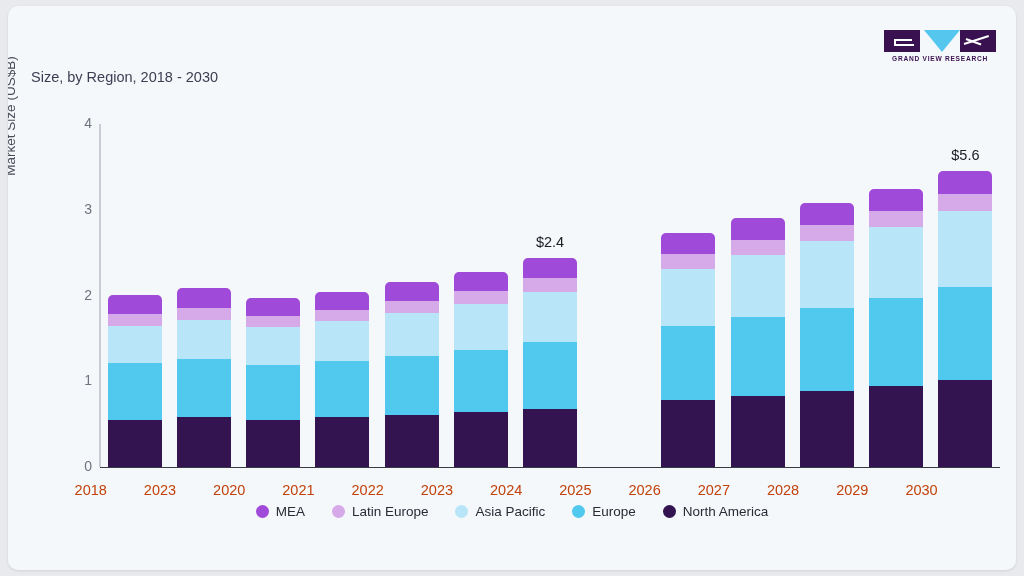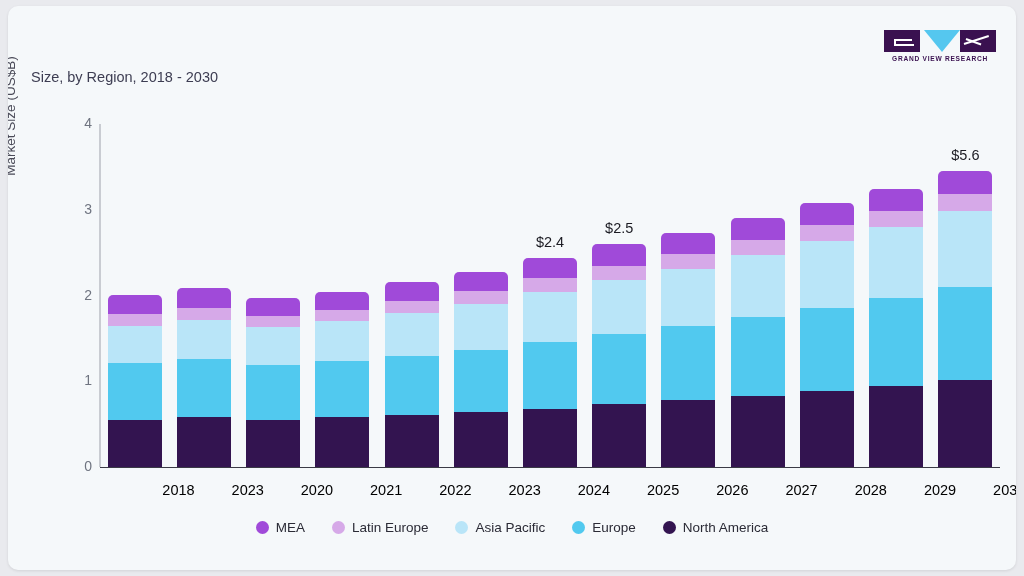--- a/index.html
+++ b/index.html
@@ -63,26 +63,26 @@
   }
   .bargroup{position:absolute;bottom:0;width:54px;}
   .seg{position:absolute;width:54px;left:0;}
   .seg.cap{border-top-left-radius:5px;border-top-right-radius:5px;}
   .seg + .seg{}
   .barlabel{
     position:absolute;width:120px;text-align:center;left:-33px;
     font-size:14.5px;color:#1b1b22;
   }
   .xtick{
-    position:absolute;width:120px;text-align:right;
-    top:476px;font-size:14.5px;color:#000000;
+    position:absolute;width:120px;text-align:left;
+    top:476px;font-size:14.5px;color:#c2410c;
   }
   
   #legend{
-    position:absolute;left:0;top:514px;width:1008px;
+    position:absolute;left:0;top:498px;width:1008px;
     display:flex;justify-content:center;align-items:center;gap:27px;
   }
   .legend-item{display:flex;align-items:center;gap:7px;}
   .legend-dot{width:13px;height:13px;border-radius:50%;display:block;}
   .legend-text{font-size:13.5px;color:#2b2b36;}
 </style>
 </head>
 <body>
 
 <div id="card">
@@ -157,28 +157,20 @@
         <div class="seg" style="background: rgb(214, 169, 232); height: 12.8625px; bottom: 162.925px; border-top: 1.5px solid rgb(245, 248, 250); box-sizing: content-box;"></div>
         <div class="seg cap" style="background: rgb(160, 74, 217); height: 19.7225px; bottom: 175.787px;"></div>
       </div>
       <div class="bargroup" style="left: 423px; height: 224px;">
         <div class="seg" style="background: rgb(51, 20, 80); height: 58.31px; bottom: 0px; border-top: 1.5px solid rgb(245, 248, 250); box-sizing: content-box;"></div>
         <div class="seg" style="background: rgb(81, 201, 239); height: 66.885px; bottom: 58.31px; border-top: 1.5px solid rgb(245, 248, 250); box-sizing: content-box;"></div>
         <div class="seg" style="background: rgb(185, 229, 248); height: 49.735px; bottom: 125.195px; border-top: 1.5px solid rgb(245, 248, 250); box-sizing: content-box;"></div>
         <div class="seg" style="background: rgb(214, 169, 232); height: 13.72px; bottom: 174.93px; border-top: 1.5px solid rgb(245, 248, 250); box-sizing: content-box;"></div>
         <div class="seg cap" style="background: rgb(160, 74, 217); height: 20.58px; bottom: 188.65px;"></div>
         <div class="barlabel" style="bottom: 217.23px;">$2.4</div>
-      </div>
-      <div class="bargroup" style="left: 492.231px; height: 222.95px;">
-        <div class="seg" style="background: rgb(51, 20, 80); height: 62.5975px; bottom: 0px; border-top: 1.5px solid rgb(245, 248, 250); box-sizing: content-box;"></div>
-        <div class="seg" style="background: rgb(81, 201, 239); height: 70.315px; bottom: 62.5975px; border-top: 1.5px solid rgb(245, 248, 250); box-sizing: content-box;"></div>
-        <div class="seg" style="background: rgb(185, 229, 248); height: 54.0225px; bottom: 132.912px; border-top: 1.5px solid rgb(245, 248, 250); box-sizing: content-box;"></div>
-        <div class="seg" style="background: rgb(214, 169, 232); height: 14.5775px; bottom: 186.935px; border-top: 1.5px solid rgb(245, 248, 250); box-sizing: content-box;"></div>
-        <div class="seg cap" style="background: rgb(160, 74, 217); height: 21.4375px; bottom: 201.512px;"></div>
-        <div class="barlabel" style="bottom: 230.95px;">$2.5</div>
       </div>
       <div class="bargroup" style="left: 561.462px; height: 234.097px;">
         <div class="seg" style="background: rgb(51, 20, 80); height: 66.885px; bottom: 0px; border-top: 1.5px solid rgb(245, 248, 250); box-sizing: content-box;"></div>
         <div class="seg" style="background: rgb(81, 201, 239); height: 73.745px; bottom: 66.885px; border-top: 1.5px solid rgb(245, 248, 250); box-sizing: content-box;"></div>
         <div class="seg" style="background: rgb(185, 229, 248); height: 57.4525px; bottom: 140.63px; border-top: 1.5px solid rgb(245, 248, 250); box-sizing: content-box;"></div>
         <div class="seg" style="background: rgb(214, 169, 232); height: 14.5775px; bottom: 198.083px; border-top: 1.5px solid rgb(245, 248, 250); box-sizing: content-box;"></div>
         <div class="seg cap" style="background: rgb(160, 74, 217); height: 21.4375px; bottom: 212.66px;"></div>
       </div>
       <div class="bargroup" style="left: 630.692px; height: 248.675px;">
         <div class="seg" style="background: rgb(51, 20, 80); height: 71.1725px; bottom: 0px; border-top: 1.5px solid rgb(245, 248, 250); box-sizing: content-box;"></div>

